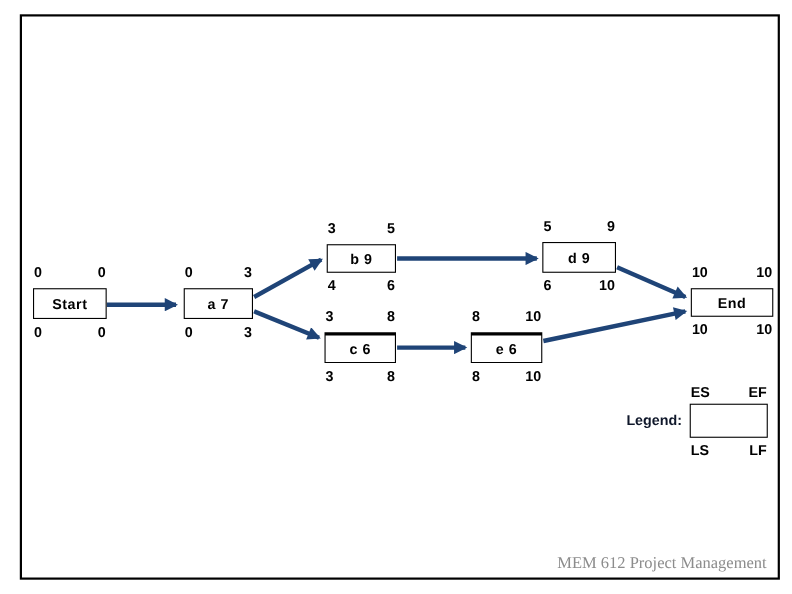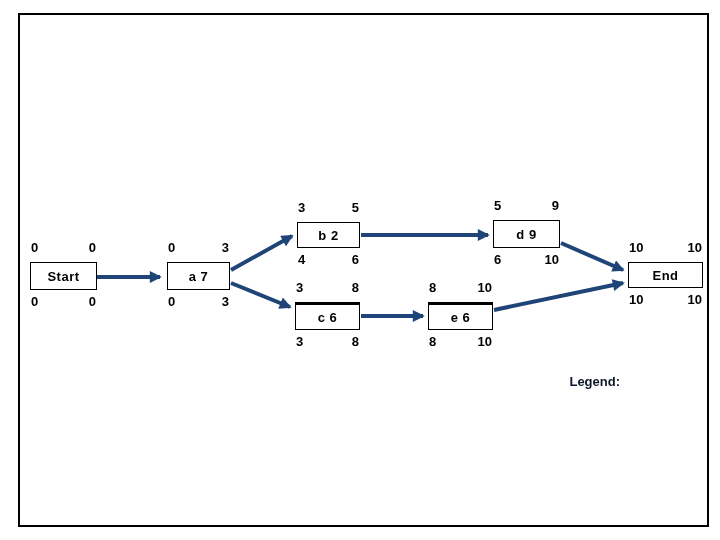--- a/index.html
+++ b/index.html
@@ -83,21 +83,21 @@
       <span>a 7</span>
     </div>
     <span class="lbl ls">0</span>
     <span class="lbl lf">3</span>
   </div>
 
   <div class="node" style="left:297px;top:222px;width:63px;height:26px">
     <span class="lbl es">3</span>
     <span class="lbl ef">5</span>
     <div class="box">
-      <span>b 2</span>
+      <span>b 9</span>
     </div>
     <span class="lbl ls">4</span>
     <span class="lbl lf">6</span>
   </div>
 
   <div class="node thick-top" style="left:295px;top:302px;width:65px;height:28px">
     <span class="lbl es">3</span>
     <span class="lbl ef">8</span>
     <div class="box">
       <span>c 6</span>
@@ -130,15 +130,23 @@
     <span class="lbl es">10</span>
     <span class="lbl ef">10</span>
     <div class="box">
       <span>End</span>
     </div>
     <span class="lbl ls">10</span>
     <span class="lbl lf">10</span>
   </div>
 
   <div class="legend-title">Legend:</div>
+  <div class="legend-node">
+    <span class="lbl es" style="left:1px;bottom:100%;margin-bottom:4px">ES</span>
+    <span class="lbl ef" style="right:1px;bottom:100%;margin-bottom:4px">EF</span>
+    <div class="box"></div>
+    <span class="lbl ls" style="left:1px;top:100%;margin-top:5px">LS</span>
+    <span class="lbl lf" style="right:1px;top:100%;margin-top:5px">LF</span>
+  </div>
 
+  <div class="footer">MEM 612 Project Management</div>
 
 </div>
 
 </body></html>

